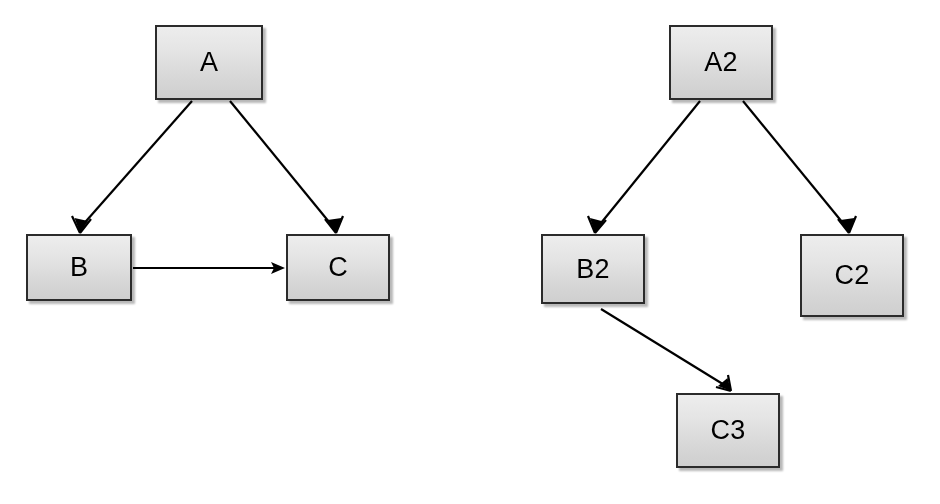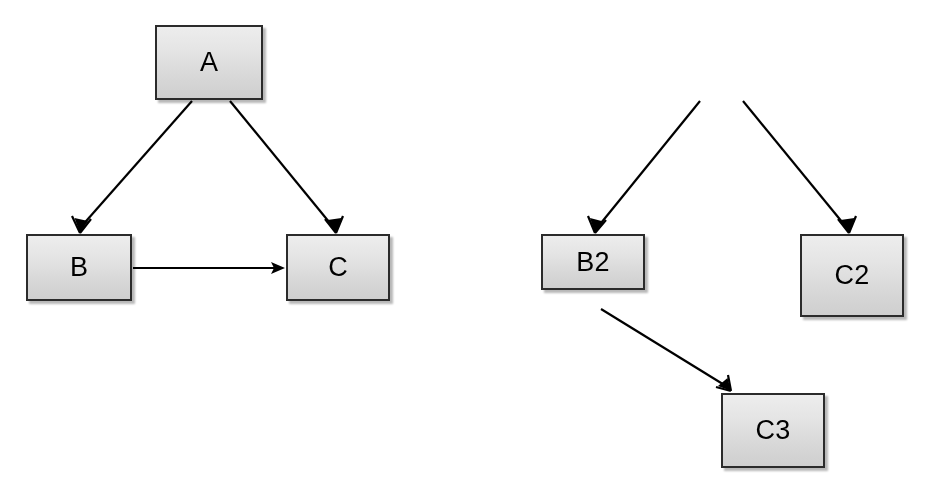--- a/index.html
+++ b/index.html
@@ -94,26 +94,29 @@
   </div>
 
   <div class="node" style="left:26px; top:234px; width:106px; height:67px;">
     <span class="node-label">B</span>
   </div>
 
   <div class="node" style="left:286px; top:234px; width:104px; height:67px;">
     <span class="node-label">C</span>
   </div>
 
+  <div class="node" style="left:669px; top:25px; width:104px; height:75px;">
+    <span class="node-label">A2</span>
+  </div>
 
-  <div class="node" style="left:541px; top:234px; width:104px; height:56px;text-align:center;">
+  <div class="node" style="left:541px; top:234px; width:104px; height:70px;text-align:center;">
     <span class="node-label">B2</span>
   </div>
 
   <div class="node" style="left:800px; top:234px; width:104px; height:83px;">
     <span class="node-label">C2</span>
   </div>
 
-  <div class="node" style="left:676px; top:393px; width:104px; height:75px;margin-left:45px;">
+  <div class="node" style="left:676px; top:393px; width:104px; height:75px;">
     <span class="node-label">C3</span>
   </div>
 
 </div>
 
 </body></html>

